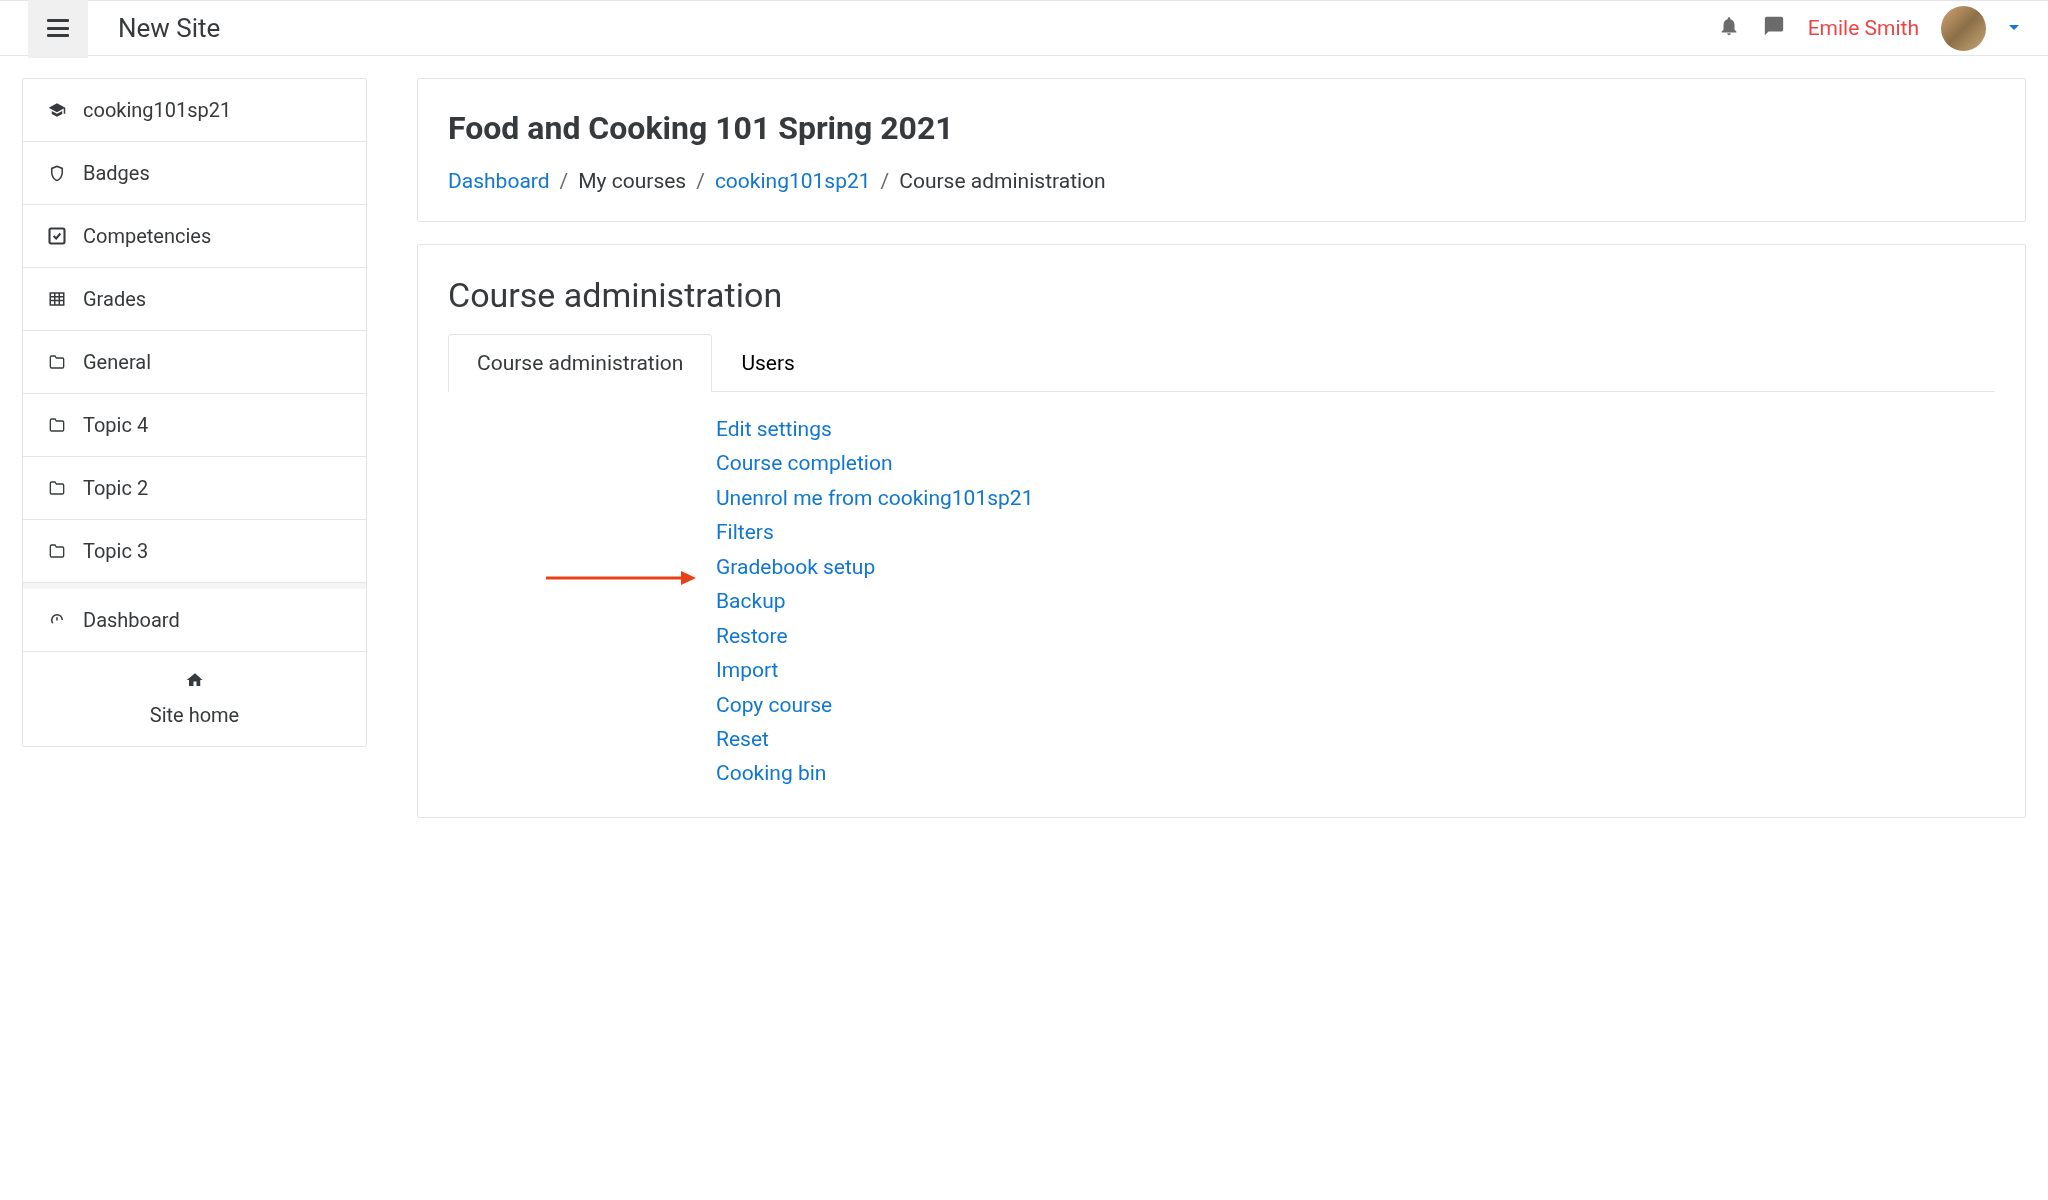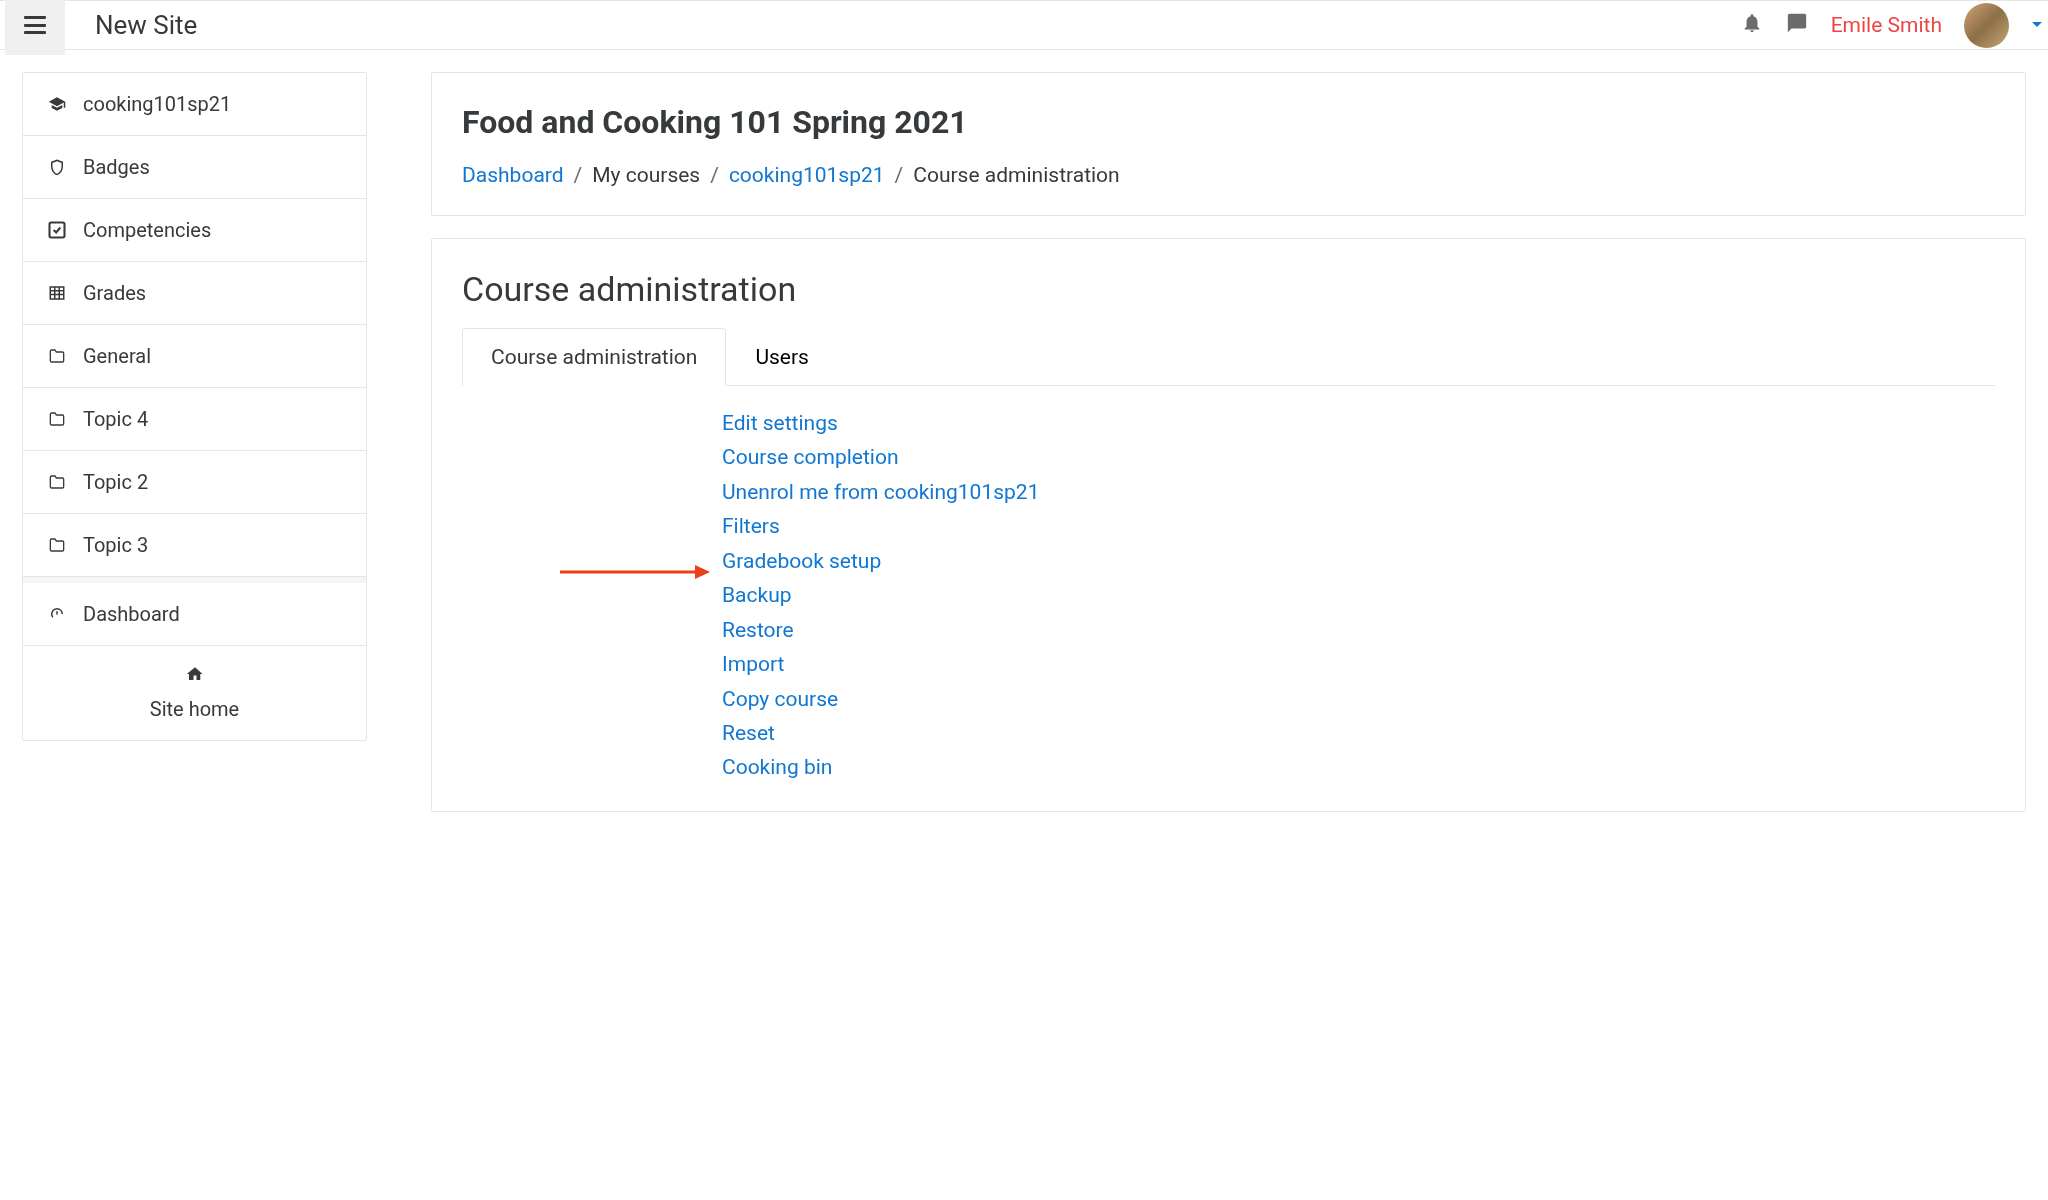--- a/index.html
+++ b/index.html
@@ -4,24 +4,24 @@
   <style>
     * { box-sizing: border-box; margin: 0; padding: 0; }
     body {
       font-family: -apple-system, BlinkMacSystemFont, "Segoe UI", Roboto, "Helvetica Neue", Arial, sans-serif;
       background: #fff;
       color: #373a3c;
     }
     .topbar {
       display: flex;
       align-items: center;
-      height: 50px;
+      height: 56px;
       border-bottom: 1px solid #e5e5e5;
       border-top: 1px solid #e5e5e5;
-      padding: 0 5px;
+      padding: 0 28px;
     }
     .hamburger-btn {
       width: 60px;
       height: 60px;
       background: #f0f0f0;
       display: flex;
       align-items: center;
       justify-content: center;
       cursor: pointer;
       margin-right: 30px;
@@ -63,21 +63,21 @@
       display: inline-block;
     }
     .caret-down {
       color: #1177d1;
       font-size: 12px;
       cursor: pointer;
     }
     .layout {
       display: flex;
       padding: 22px;
-      gap: 64px;
+      gap: 50px;
       align-items: flex-start;
     }
     .sidebar {
       width: 345px;
       border: 1px solid #e5e5e5;
       border-radius: 2px;
       background: #fff;
     }
     .sidebar-item {
       display: flex;
@@ -164,20 +164,21 @@
     .admin-links {
       display: flex;
       flex-direction: column;
       gap: 4px;
     }
     .admin-links a {
       color: #1177d1;
       font-size: 21px;
       cursor: pointer;
       line-height: 1.45;
+      margin-left: 8px;
     }
     .arrow-annotation {
       position: absolute;
       left: 98px;
       top: 155px;
       width: 150px;
       height: 18px;
       pointer-events: none;
     }
   </style>

